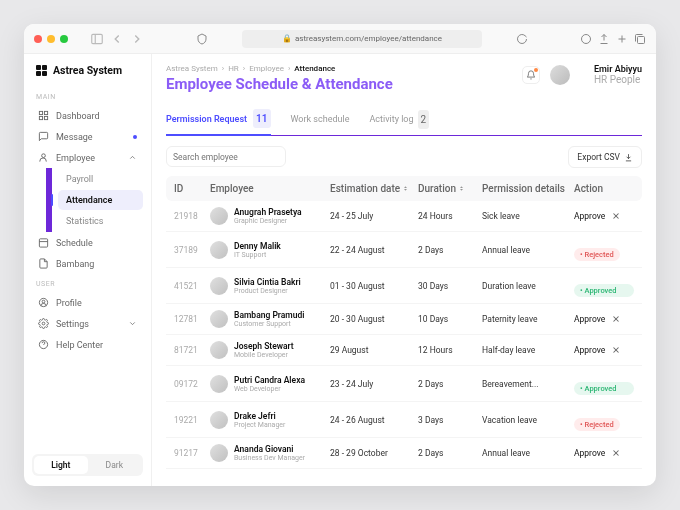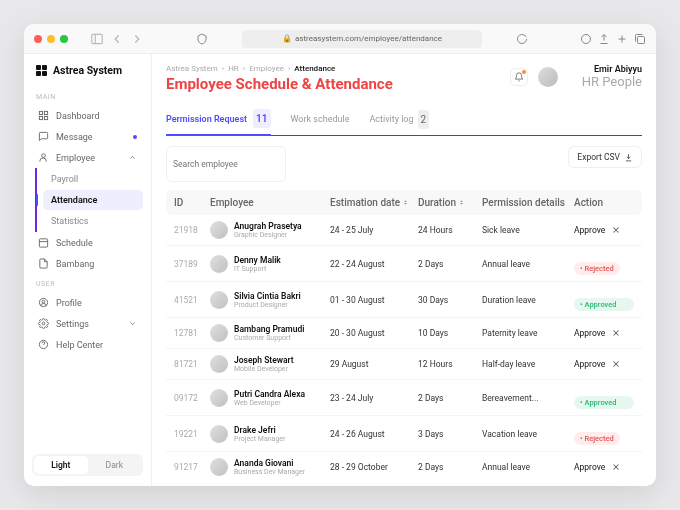--- a/index.html
+++ b/index.html
@@ -15,46 +15,46 @@
 .app { flex:1; display:flex; overflow:hidden; }
 .sidebar { width:128px; border-right:1px solid #f0f0f0; padding:10px 8px; display:flex; flex-direction:column; font-size:9px; }
 .logo { display:flex; align-items:center; gap:5px; font-weight:700; font-size:10.5px; color:#111; margin-bottom:10px; padding-left:4px;}
 .logomark { width:12px; height:12px; display:flex; flex-wrap:wrap; gap:1px; }
 .logomark span{ width:5px; height:5px; background:#111; border-radius:1px; }
 .sect { font-size:7px; color:#bbb; letter-spacing:0.5px; margin:6px 0 4px 4px; }
 .item { display:flex; align-items:center; gap:7px; padding:5px 6px; color:#666; border-radius:5px; cursor:pointer; position:relative;}
 .item svg { width:11px; height:11px; flex-shrink:0; }
 .item .dot { width:4px; height:4px; border-radius:50%; background:#4d4dff; position:absolute; right:6px;}
 .item .chev { margin-left:auto; width:9px; height:9px;}
-.sub { margin-left:3px; border-left:2px solid #6d28d9; }
+.sub { margin-left:14px; border-left:6px solid #6d28d9; }
 .subitem { padding:5px 8px; font-size:9px; color:#888; border-radius:5px; margin:1px 0 1px 6px; cursor:pointer;}
 .subitem.active { background:#eeeefc; color:#111; font-weight:600; position:relative;}
 .subitem.active::before { content:""; position:absolute; left:-7px; top:4px; bottom:4px; width:2px; background:#4d4dff; border-radius:2px;}
 .theme { margin-top:auto; display:flex; background:#f4f4f4; border-radius:6px; padding:2px; font-size:8.5px;}
 .theme div { flex:1; text-align:center; padding:4px 0; border-radius:5px; color:#888;}
 .theme .on { background:#fff; color:#111; font-weight:600;}
 .main { flex:1; padding:10px 14px; overflow:hidden; display:flex; flex-direction:column;}
 .top { display:flex; justify-content:space-between; align-items:flex-start;}
 .crumbs { font-size:8px; color:#aaa; display:flex; gap:4px;}
 .crumbs .cur { color:#111; font-weight:500;}
-.title { font-size:15px; font-weight:700; color:#ef4444; margin-top:2px;}
+.title { font-size:15px; font-weight:700; color:#8b5cf6; margin-top:2px;}
 .userbox { display:flex; align-items:center; gap:10px;}
 .bell { width:18px; height:18px; border:1px solid #eee; border-radius:5px; display:flex; align-items:center; justify-content:center; position:relative;}
 .bell::after { content:""; width:4px; height:4px; background:#ff8844; border-radius:50%; position:absolute; top:1px; right:1px;}
-.user { display:flex; align-items:center; gap:24px;text-align:right;}
+.user { display:flex; align-items:center; gap:24px;}
 .avatar { width:20px; height:20px; border-radius:50%; background:linear-gradient(135deg,#ddd,#bbb); flex-shrink:0;}
 .uname { font-size:9px; font-weight:600; color:#111;}
-.urole { font-size:13px; color:#aaa;}
+.urole { font-size:10px; color:#aaa;}
 .tabs { display:flex; gap:20px; border-bottom:1px solid #6d28d9; margin-top:10px; font-size:9px;}
 .tab { padding:6px 0; color:#999; cursor:pointer; display:flex; gap:4px; align-items:center;}
 .tab.act { color:#4d4dff; border-bottom:2px solid #4d4dff; font-weight:600; margin-bottom:-1px;}
 .tab .badge { font-size:10px; background:#eee; color:#666; padding:4px 3px; border-radius:3px;}
 .tab.act .badge { background:#eeeefc; color:#4d4dff;}
 .controls { display:flex; justify-content:space-between; margin:10px 0 8px;}
-.search { width:120px; height:36px; border:1px solid #eee; border-radius:6px; display:flex; align-items:center; padding:0 6px; font-size:8.5px; color:#aaa;}
+.search { width:120px; height:21px; border:1px solid #eee; border-radius:6px; display:flex; align-items:center; padding:0 6px; font-size:8.5px; color:#aaa;}
 .search input { border:0; outline:0; flex:1; font-size:8.5px; background:transparent;}
 .export { height:22px; border:1px solid #eee; border-radius:6px; padding:0 8px; font-size:8.5px; color:#333; display:flex; align-items:center; gap:4px; cursor:pointer;}
 .thead { display:flex; background:#f8f8f9; border-radius:6px; padding:7px 8px; font-size:10px; color:#666; font-weight:500;}
 .col-id{width:36px;} .col-emp{width:120px;} .col-est{width:88px;} .col-dur{width:64px;} .col-det{width:92px;} .col-act{flex:1;}
 .sort{width:7px;height:7px;margin-left:2px;opacity:0.4;}
 .rows { overflow-y:auto; flex:1;}
 .row { display:flex; align-items:center; padding:6px 8px; border-bottom:1px solid #f4f4f4; font-size:8.5px; color:#333;}
 .row .col-id{color:#aaa;}
 .emp { display:flex; align-items:center; gap:6px;}
 .eav { width:18px; height:18px; border-radius:50%; background:linear-gradient(135deg,#e0e0e0,#c0c0c0); flex-shrink:0;}

